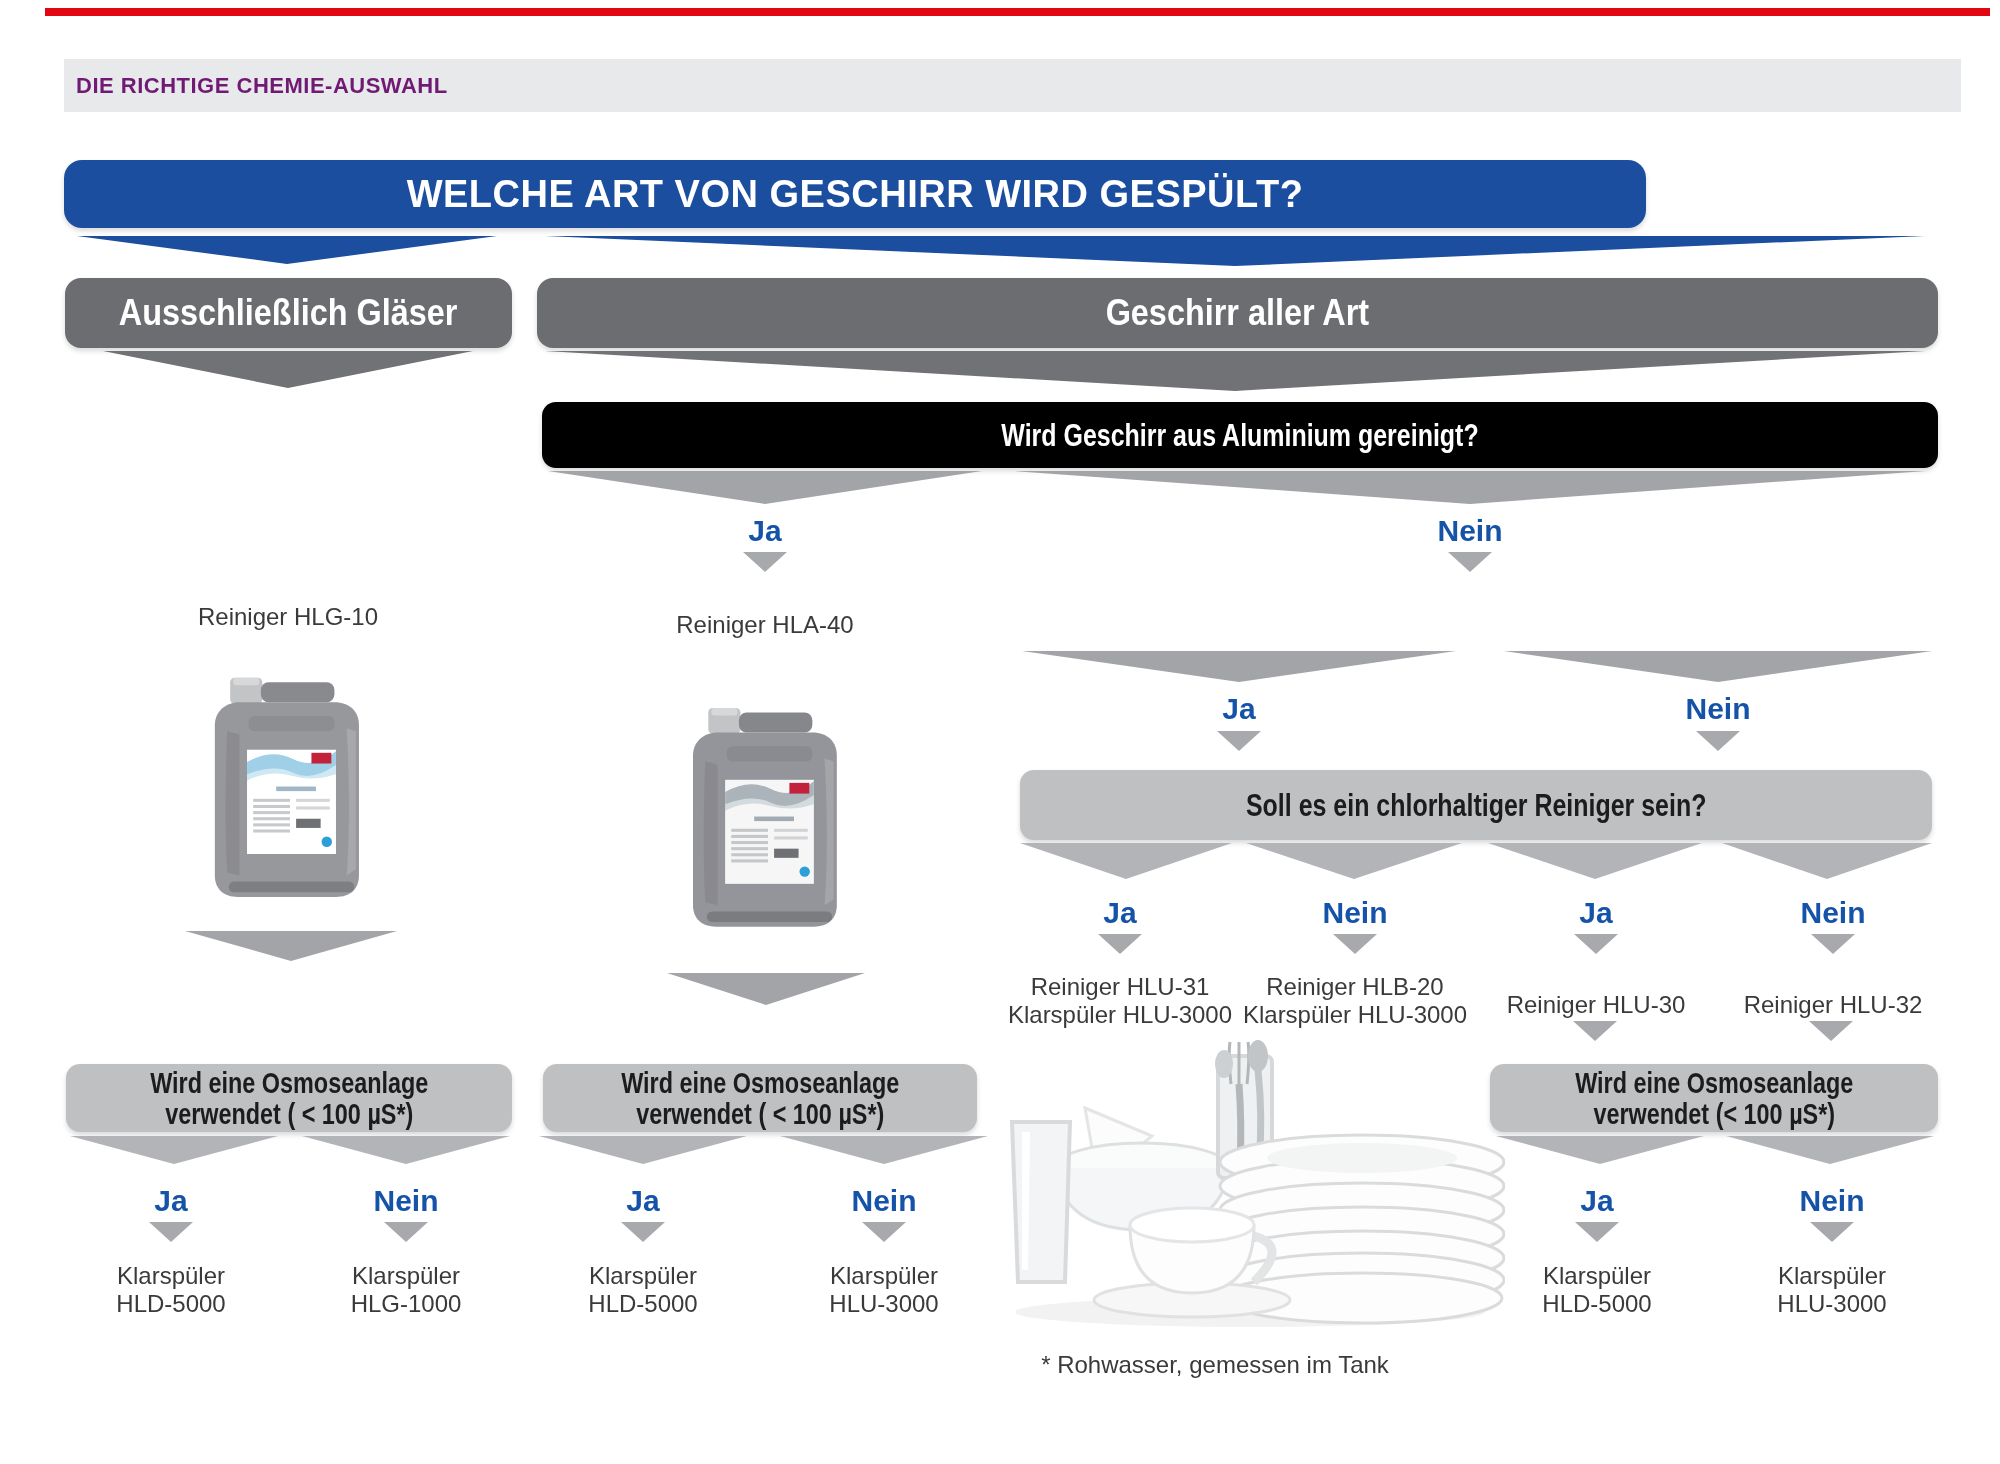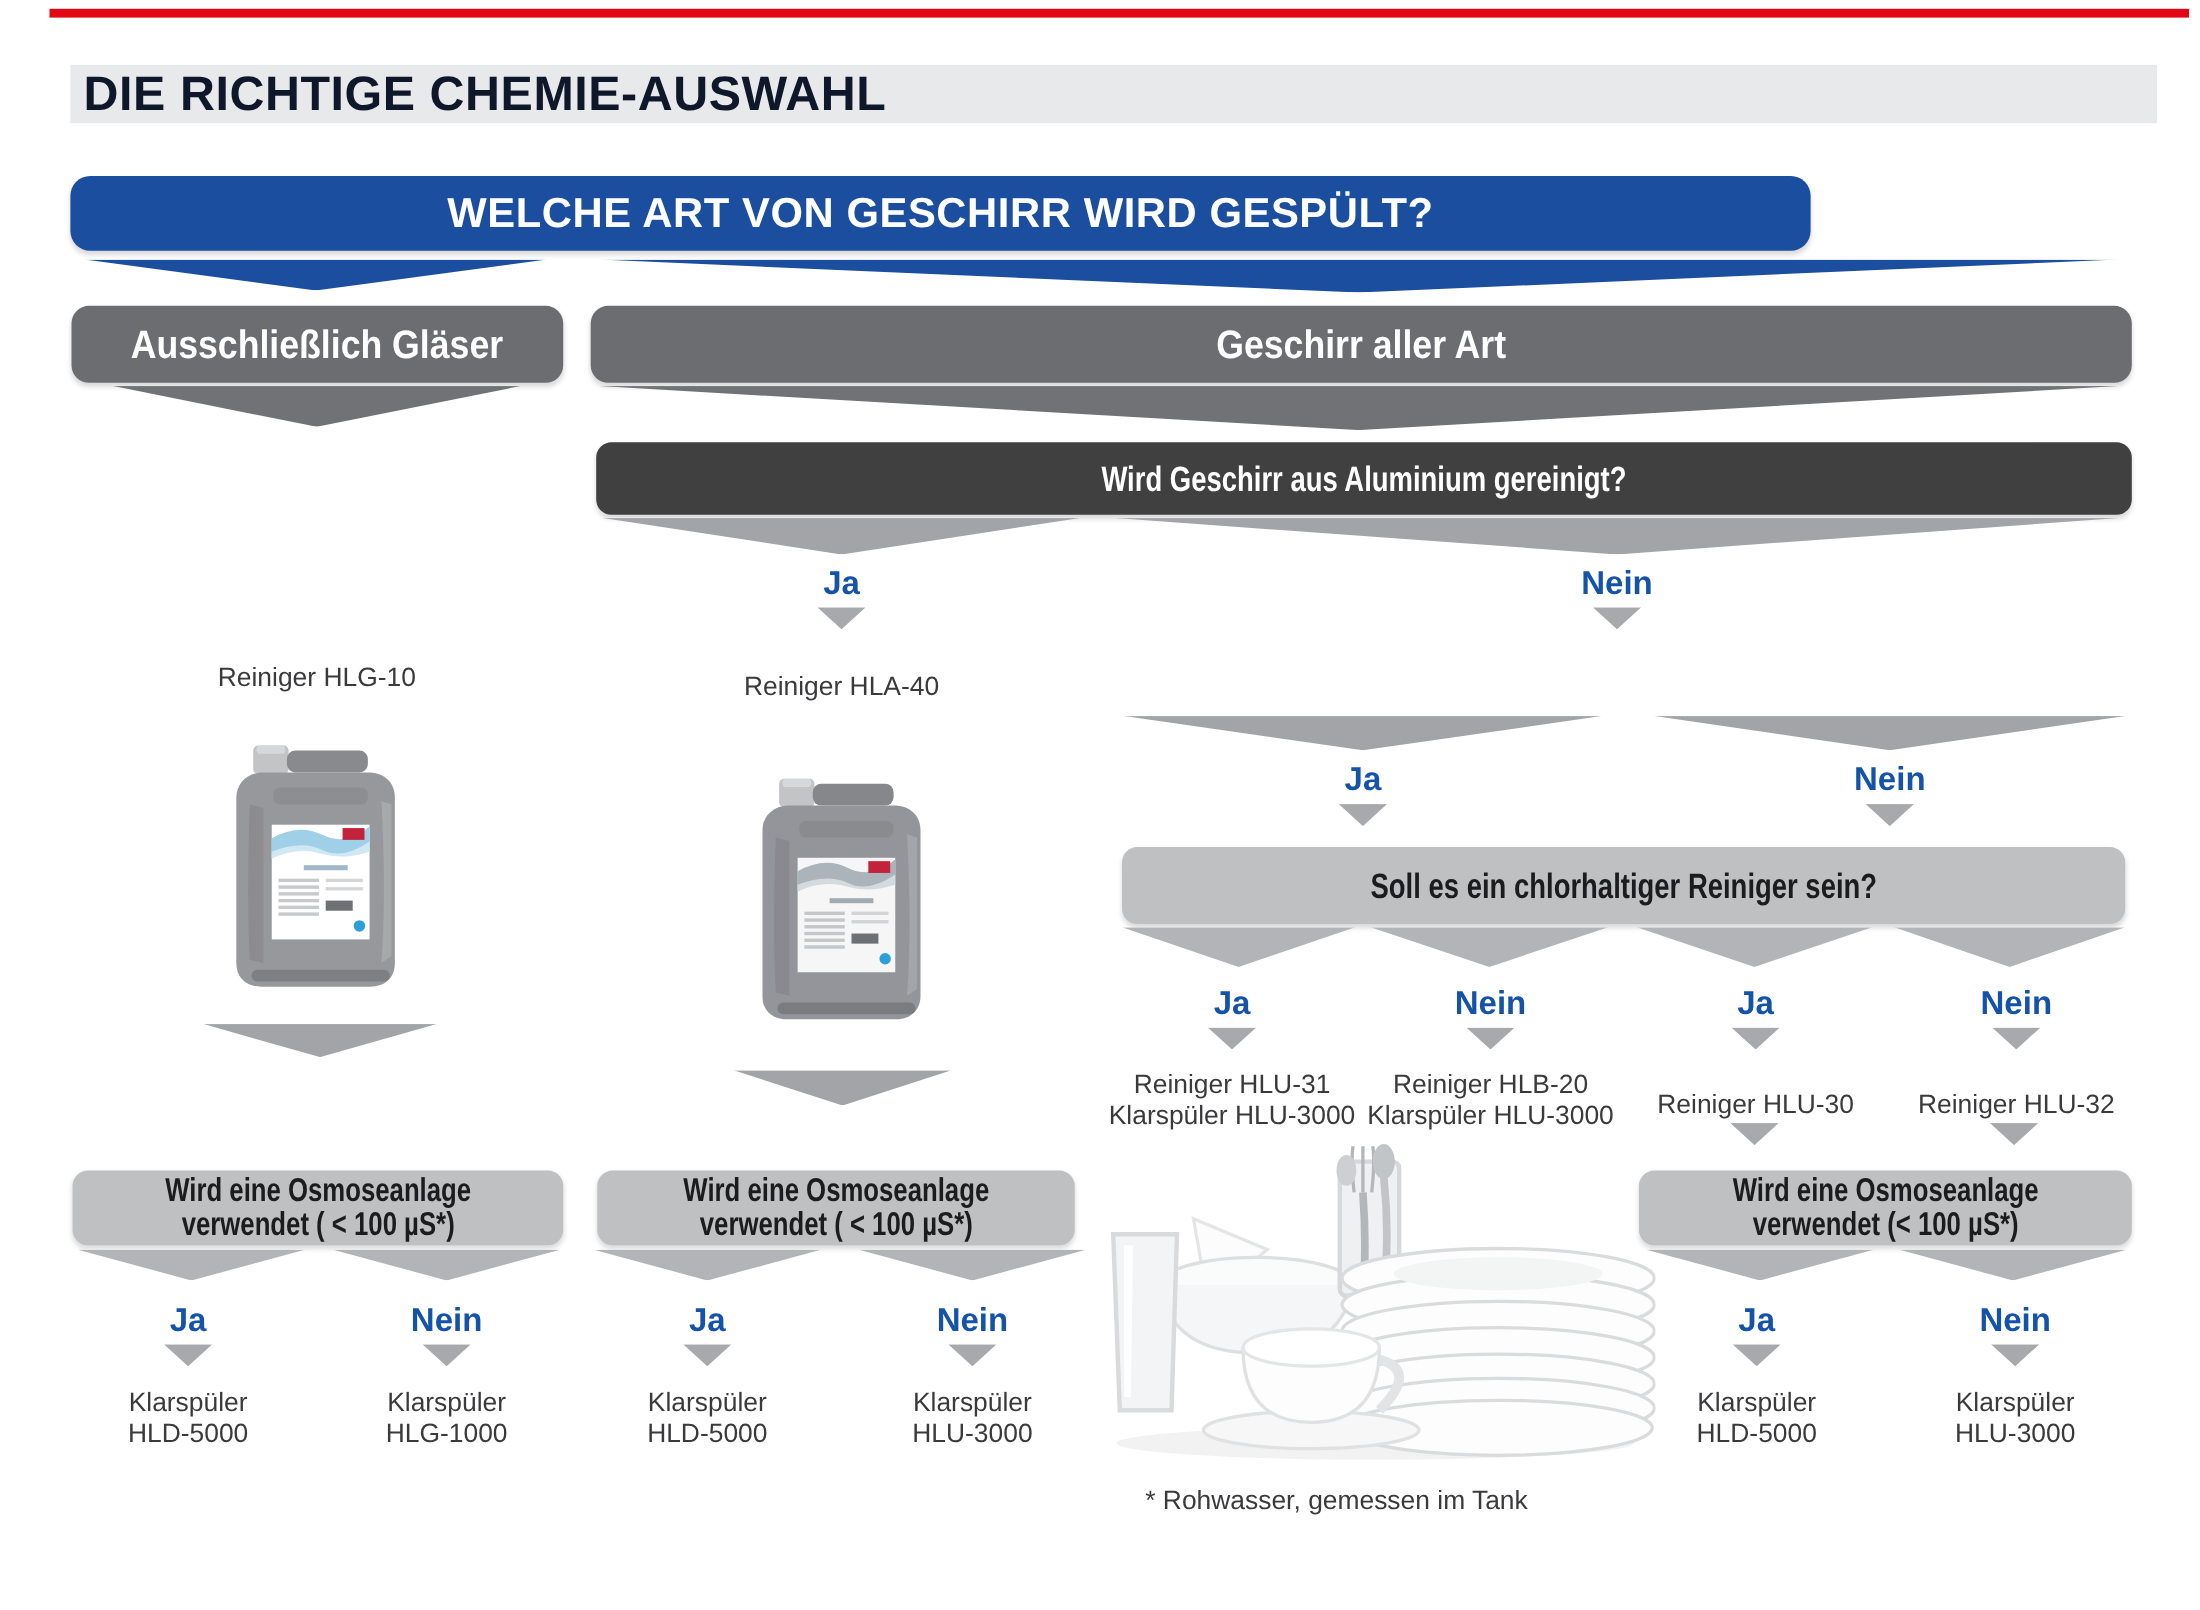--- a/index.html
+++ b/index.html
@@ -13,36 +13,36 @@
   .cond{transform:scaleX(.78);transform-origin:50% 50%;white-space:nowrap;}
   .cond2{transform:scaleX(.9);transform-origin:50% 50%;white-space:nowrap;}
   .wtxt{color:#ffffff;font-weight:bold;}
   .btxt{color:#1c1c1e;font-weight:bold;}
   .jn{font-size:30px;font-weight:bold;color:#1553a8;text-align:center;width:140px;}
   .plabel{font-size:24px;color:#3a3a3c;text-align:center;}
   .res{font-size:24px;color:#3a3a3c;text-align:center;line-height:28px;}
   .hdr-bar{background:#e8e9ea;}
   .blue{background:#1b4e9e;}
   .dark{background:#6c6d70;}
-  .med{background:#404040;text-align:right;}
+  .med{background:#000000;text-align:right;}
   .lite{background:#bec0c2;}
   .chev-blue{background:#1b4e9e;}
   .chev-dark{background:#717276;}
   .chev-med{background:#a2a4a7;}
   .chev-lite{background:#b2b4b7;}
 </style>
 </head>
 <body>
 
 <div class="page">
 
   <div class="abs" style="left:45px;top:8px;width:1945px;height:8px;background:#e30613;"></div>
 
   <div class="abs hdr-bar" style="left:64px;top:59px;width:1897px;height:53px;display:flex;align-items:center;">
-    <span style="font-size:44px;font-weight:bold;color:#0f172a;padding-left:12px;letter-spacing:.5px;">DIE RICHTIGE CHEMIE-AUSWAHL</span>
+    <span style="font-size:22px;font-weight:bold;color:#701a75;padding-left:12px;letter-spacing:.5px;">DIE RICHTIGE CHEMIE-AUSWAHL</span>
   </div>
 
   <div class="abs bx blue" style="left:64px;top:160px;width:1582px;height:68px;border-radius:18px;">
     <span class="wtxt" style="font-size:38px;letter-spacing:.5px;">WELCHE ART VON GESCHIRR WIRD GESPÜLT?</span>
   </div>
   <div class="abs chev chev-blue" style="left:77px;top:236px;width:420px;height:28px;"></div>
   <div class="abs chev chev-blue" style="left:545px;top:236px;width:1380px;height:30px;"></div>
 
   <div class="abs bx dark" style="left:65px;top:278px;width:447px;height:70px;border-radius:16px;">
     <span class="wtxt cond2" style="font-size:36px;">Ausschließlich Gläser</span>

